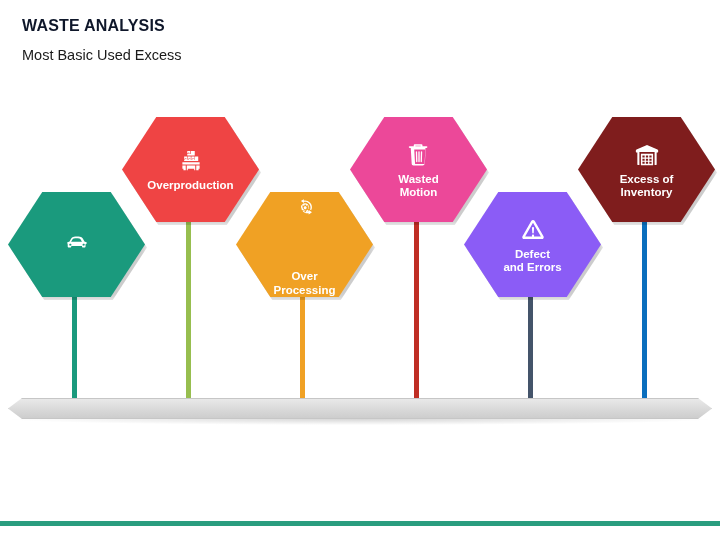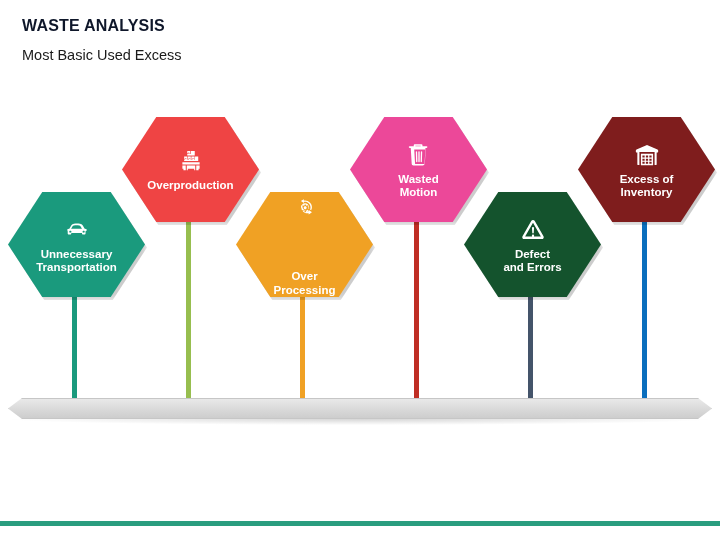--- a/index.html
+++ b/index.html
@@ -99,24 +99,20 @@
   <div id="base-shadow"></div>
 
   <div id="hex-layer">
       <div class="hex-shadow" style="left: 10px; top: 195px;"></div>
       <div class="hex" style="left: 8px; top: 192px; background: rgb(26, 154, 125);">
         <span class="hex-icon">
           <svg viewBox="0 0 32 32">
             <path d="M6.4 17.1c-.5-.3-.8-.7-.8-1.2 0-.5.3-.8.8-1l1.4-.3 2.2-3.7c.6-1 1.6-1.6 2.8-1.7 2.1-.2 4.3-.2 6.4 0 1.2.1 2.2.7 2.8 1.7l2.2 3.7 1.4.3c.5.1.8.5.8 1 0 .5-.3.9-.8 1.2l-.5.3v2.3c0 .6-.5 1.1-1.1 1.1h-1.6c-.6 0-1.1-.5-1.1-1.1v-.6H9.9v.6c0 .6-.5 1.1-1.1 1.1H7.2c-.6 0-1.1-.5-1.1-1.1v-2.3l-.4-.3zm4.3-2.4h10.6l-1.6-2.8c-.3-.5-.7-.8-1.3-.8-1.9-.1-3.9-.1-5.8 0-.6 0-1 .3-1.3.8l-1.6 2.8zm-1.8 2.1c-.7 0-1.2.5-1.2 1.1 0 .6.5 1 1.2 1 .7 0 1.2-.4 1.2-1 0-.6-.5-1.1-1.2-1.1zm14.2 0c-.7 0-1.2.5-1.2 1.1 0 .6.5 1 1.2 1 .7 0 1.2-.4 1.2-1 0-.6-.5-1.1-1.2-1.1zm-10.2.6h6.2c.3 0 .6.3.6.6s-.3.6-.6.6h-6.2c-.3 0-.6-.3-.6-.6s.3-.6.6-.6z"></path>
           </svg>
         </span>
-        <div class="hex-label">
-          <div>Unnecessary</div>
-          <div>Transportation</div>
-        </div>
       </div>
       <div class="hex-shadow" style="left: 124px; top: 120px;"></div>
       <div class="hex" style="left: 122px; top: 117px; background: #ef4444;">
         <span class="hex-icon">
           <svg viewBox="0 0 32 32">
             <path d="M12.1 5.2h3v2.6l-1.5-.8-1.5.8V5.2zm3.9 0h4v4.9h-8V5.2h.2v3.4l1.8-1 1.8 1V5.2zM8.8 11.2h3.1v2.6l-1.6-.8-1.5.8v-2.6zm3.9 0h3.1v2.6l-1.5-.8-1.6.8v-2.6zm4 0h3.1v2.6l-1.6-.8-1.5.8v-2.6zm3.9 0h3.1v4.9h-15v-4.9h.2v3.4l1.8-1 1.8 1v-3.4h.3v3.4l1.8-1 1.8 1v-3.4h.3v3.4l1.8-1 1.8 1v-3.4zM6.8 17.4h18.4v2.3H6.8v-2.3zm0 3.3h3.6v5.1H7.9v-1.6H6.8v-3.5zm4.7 0h9v5.1h-1.1v-1.6h-6.8v1.6h-1.1v-5.1zm10.1 0h3.6v3.5h-1.1v1.6h-2.5v-5.1z"></path>
           </svg>
         </span>
         <div class="hex-label">Overproduction</div>
       </div>
@@ -138,21 +134,21 @@
           <svg viewBox="0 0 32 32">
             <path d="M13.2 4.6h5.6c.5 0 .9.4.9.9v1.1h4.4c.5 0 .9.4.9.9s-.4.9-.9.9h-1.2l-1 17c-.1 1-.9 1.8-1.9 1.8h-9.9c-1 0-1.8-.8-1.9-1.8l-1-17H6c-.5 0-.9-.4-.9-.9s.4-.9.9-.9h4.4V5.5c0-.5.4-.9.9-.9h1.9zm-1 2h5.6V6h-5.6v.6zm-1.3 3.4l.9 15.2c0 .2.2.4.4.4h9.6c.2 0 .4-.2.4-.4l.9-15.2H10.9zm2.4 1.9c.4 0 .7.3.7.7l.3 10.4c0 .4-.3.7-.7.7s-.7-.3-.7-.7l-.3-10.4c0-.4.3-.7.7-.7zm5.4 0c.4 0 .7.3.7.7l-.3 10.4c0 .4-.3.7-.7.7s-.7-.3-.7-.7l.3-10.4c0-.4.3-.7.7-.7zm-2.7 0c.4 0 .7.3.7.7v10.4c0 .4-.3.7-.7.7s-.7-.3-.7-.7V12.6c0-.4.3-.7.7-.7z"></path>
           </svg>
         </span>
         <div class="hex-label">
           <div>Wasted</div>
           <div>Motion</div>
         </div>
       </div>
       <div class="hex-shadow" style="left: 466px; top: 195px;"></div>
-      <div class="hex" style="left: 464px; top: 192px; background: #14532d;">
+      <div class="hex" style="left: 464px; top: 192px; background: #8b5cf6;">
         <span class="hex-icon">
           <svg viewBox="0 0 32 32">
             <path d="M16 5.4c.8 0 1.5.4 1.9 1.1l9.3 16.1c.8 1.4-.2 3.1-1.9 3.1H6.7c-1.7 0-2.7-1.7-1.9-3.1l9.3-16.1c.4-.7 1.1-1.1 1.9-1.1zm0 2.9L7.6 22.8h16.8L16 8.3zm0 4.4c.6 0 1.1.5 1.1 1.1l-.3 5.1c0 .5-.4.8-.8.8s-.8-.3-.8-.8l-.3-5.1c0-.6.5-1.1 1.1-1.1zm0 8.1c.7 0 1.2.5 1.2 1.2s-.5 1.2-1.2 1.2-1.2-.5-1.2-1.2.5-1.2 1.2-1.2z"></path>
           </svg>
         </span>
         <div class="hex-label">
           <div>Defect</div>
           <div>and Errors</div>
         </div>
       </div>

